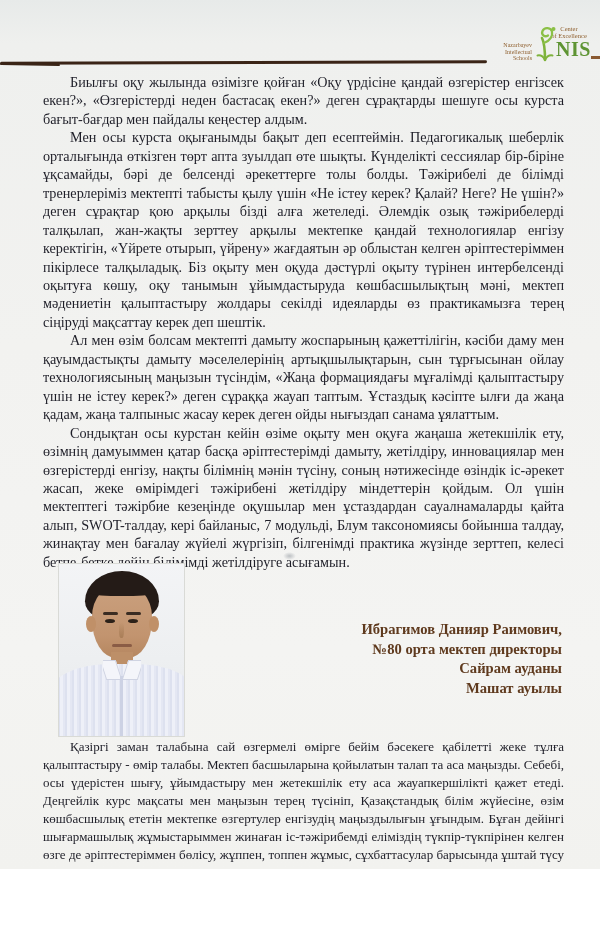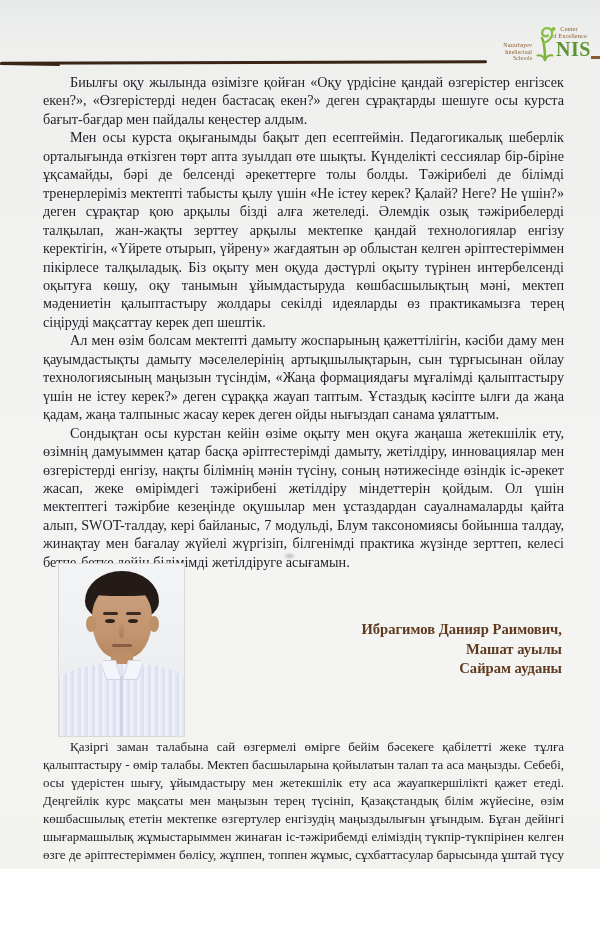--- a/index.html
+++ b/index.html
@@ -175,22 +175,23 @@
     <div class="nose"></div>
     <div class="mouth"></div>
     <div class="neck"></div>
     <div class="shirt"></div>
     <div class="collar"></div>
     <div class="placket"></div>
   </div>
 
   <div class="author">
     <div>Ибрагимов Данияр Раимович,</div>
+    <div>№80 орта мектеп директоры</div>
+    <div>Сайрам ауданы</div>
     <div>Машат ауылы</div>
-    <div>Сайрам ауданы</div>
   </div>
 
   <div class="bottom-text">
     <p>Қазіргі заман талабына сай өзгермелі өмірге бейім бәсекеге қабілетті жеке тұлға қалыптастыру - өмір талабы. Мектеп басшыларына қойылатын талап та аса маңызды. Себебі, осы үдерістен шығу, ұйымдастыру мен жетекшілік ету аса жауапкершілікті қажет етеді. Деңгейлік курс мақсаты  мен маңызын терең түсініп, Қазақстандық білім жүйесіне, өзім көшбасшылық ететін мектепке өзгертулер енгізудің маңыздылығын ұғындым. Бұған дейінгі шығармашылық жұмыстарыммен жинаған іс-тәжірибемді еліміздің түкпір-түкпірінен келген өзге де әріптестеріммен бөлісу, жұппен, топпен жұмыс, сұхбаттасулар барысында ұштай түсу менің рухани өсуіме зор әсерін тигізгенін түсіндім.</p>
   </div>
 
   <div class="page-number">113</div>
 
 </div>
 

